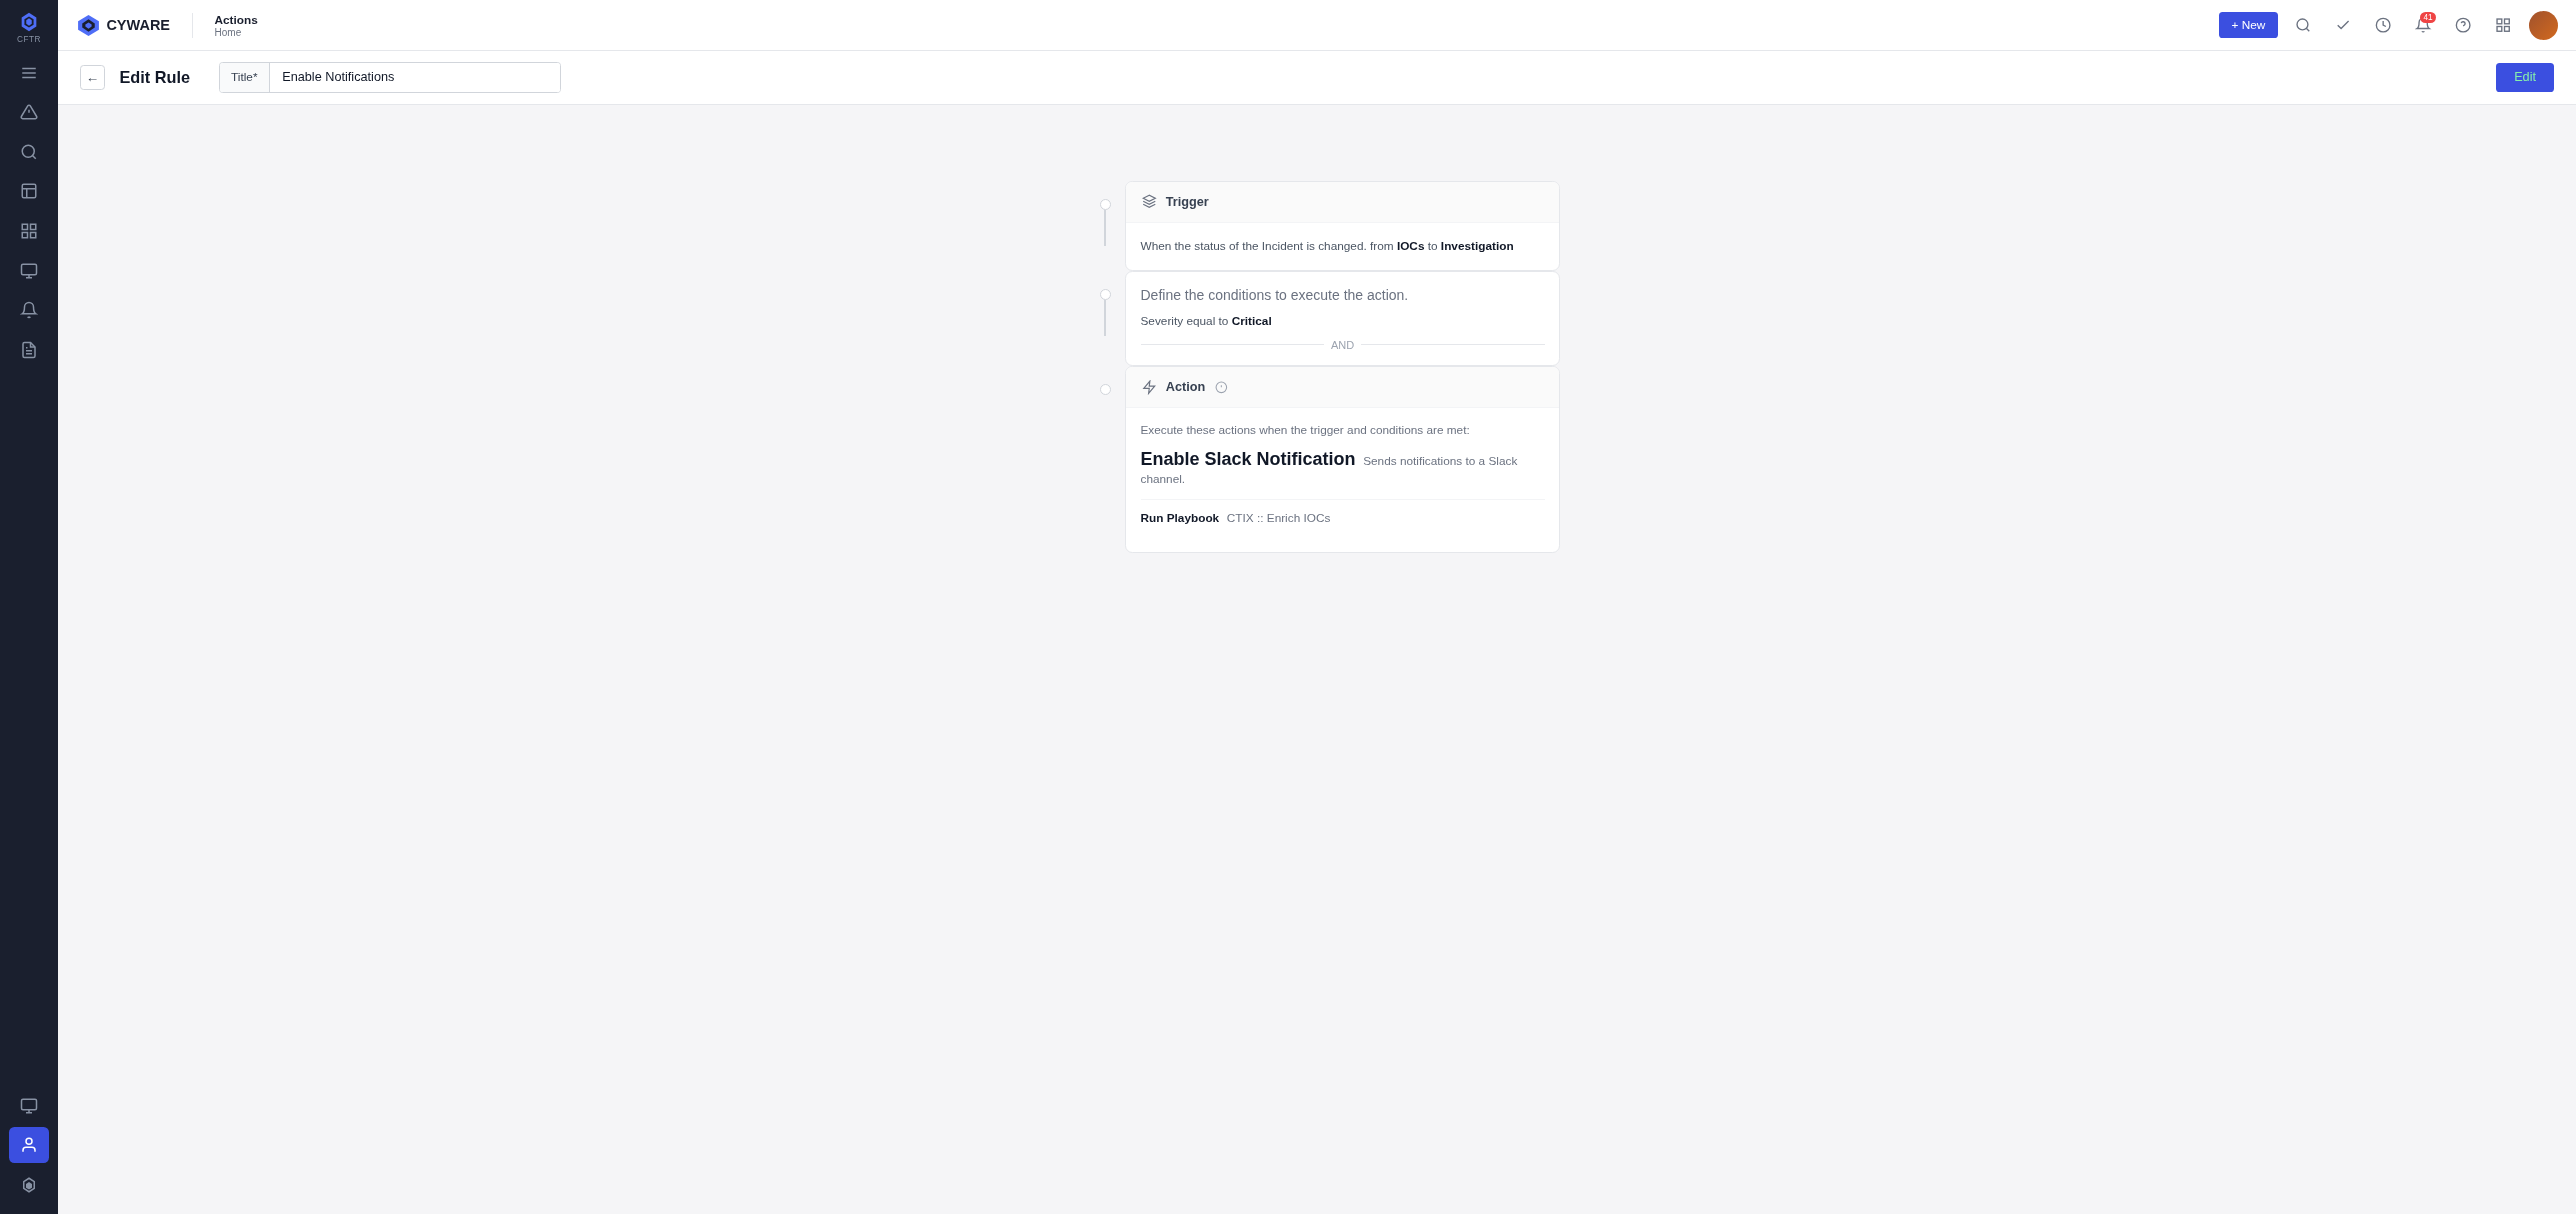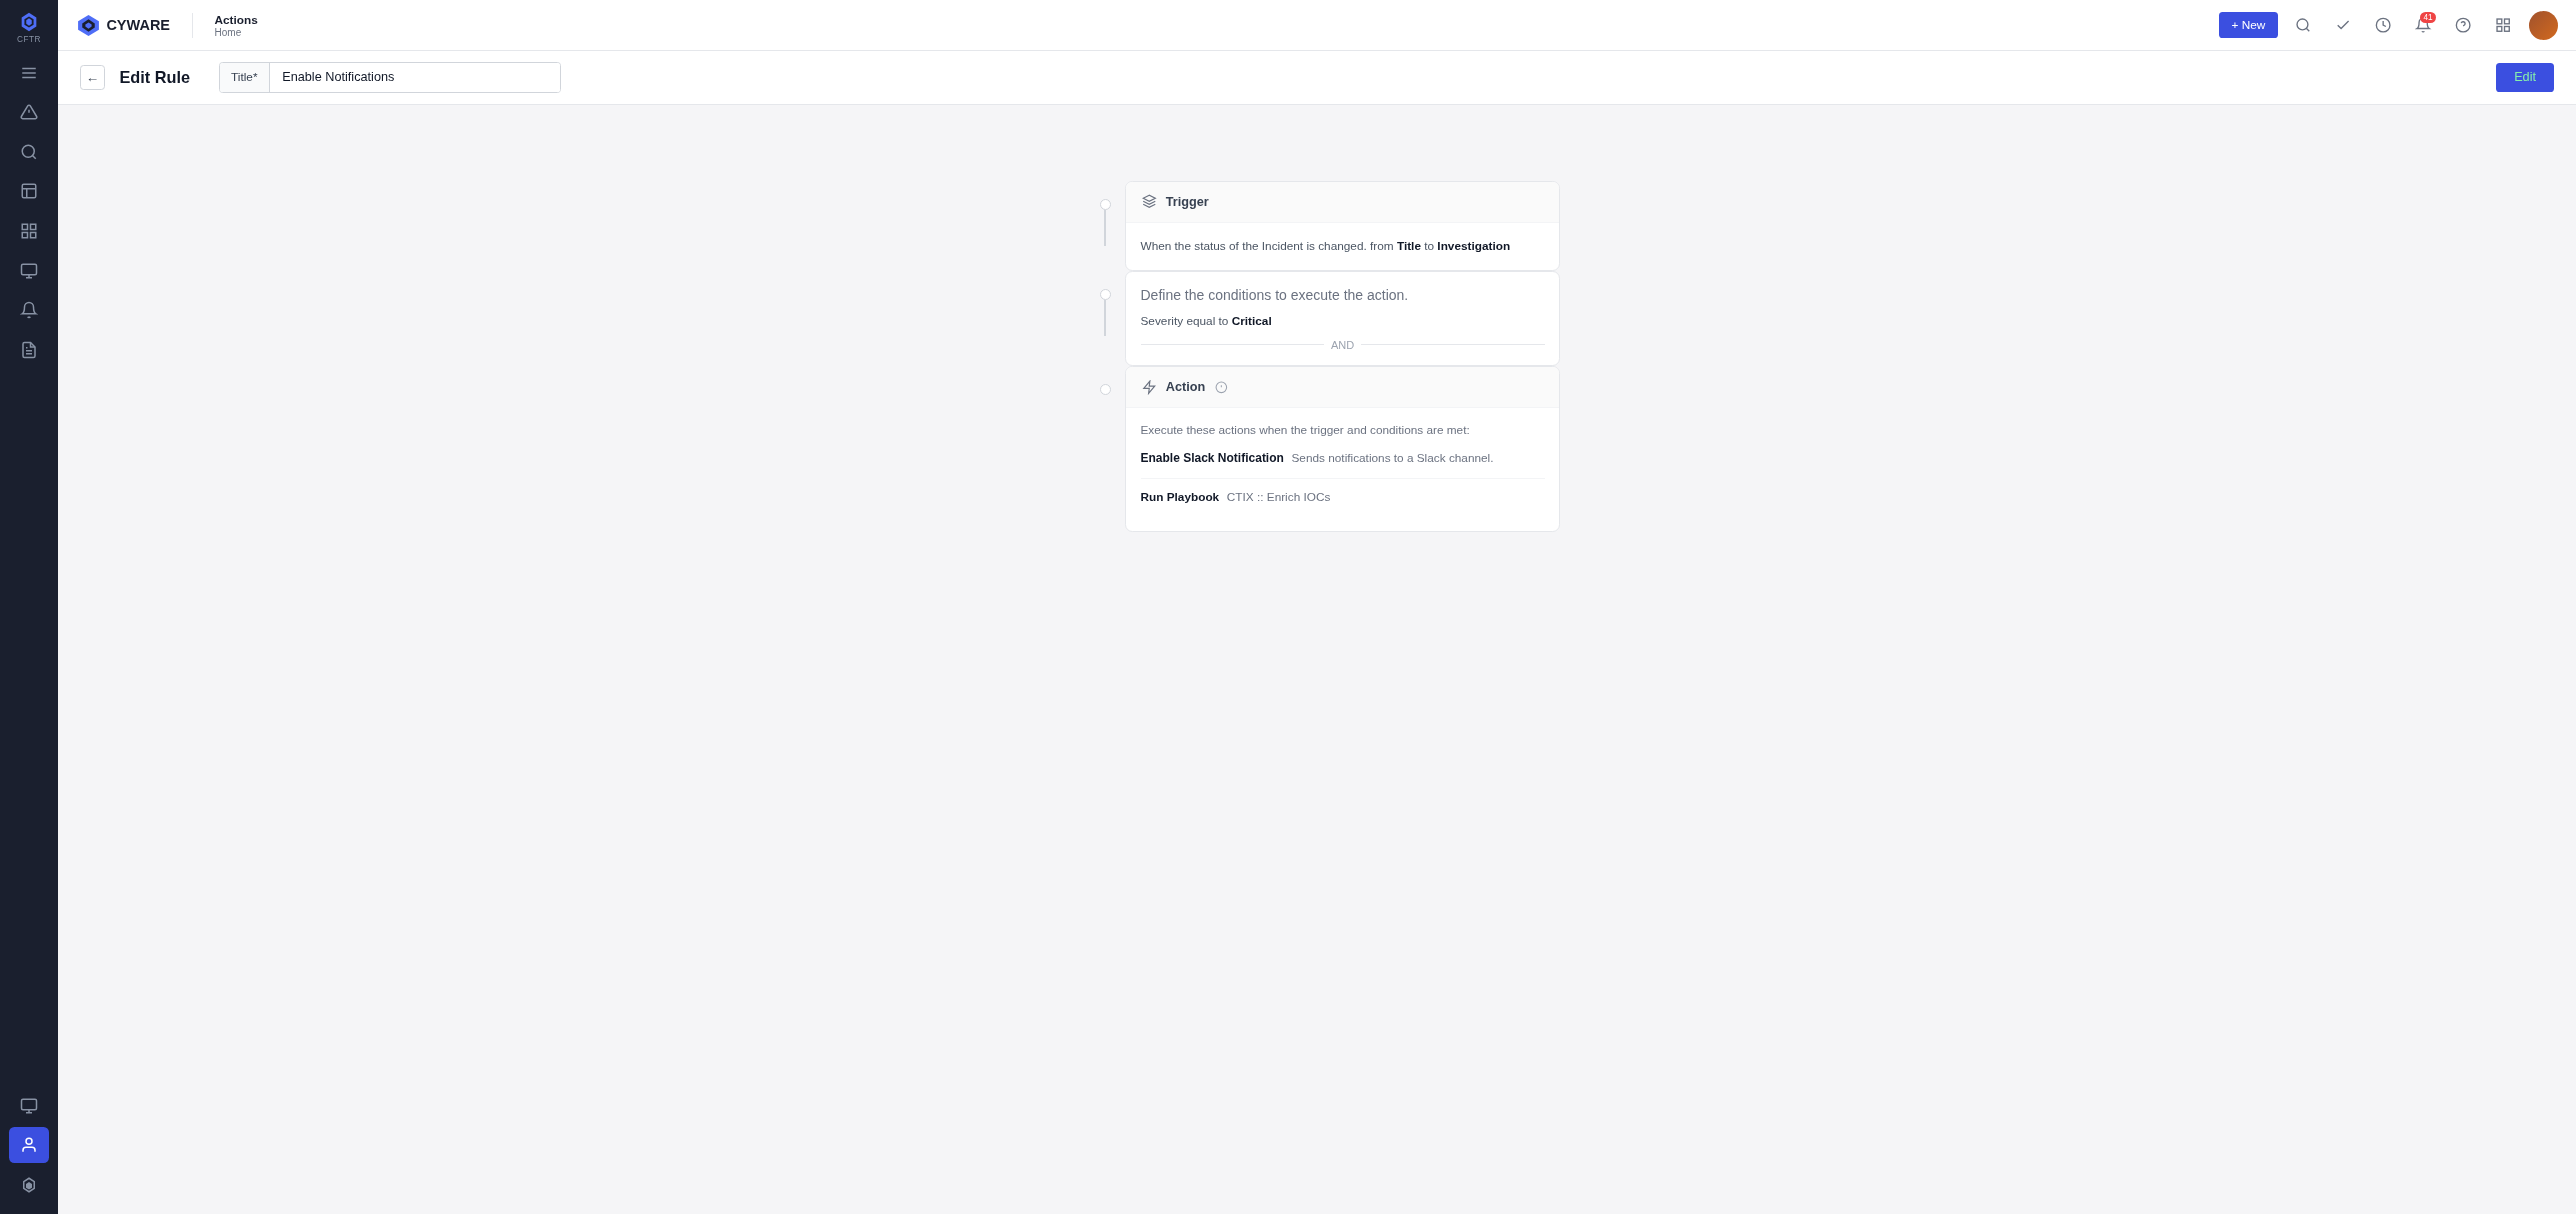--- a/index.html
+++ b/index.html
@@ -61,21 +61,21 @@
     .trigger-text strong { color: #111827; font-weight: 600; }
 
     .conditions-desc { font-size: 14px; color: #6b7280; margin-bottom: 11px; }
     .condition-row { font-size: 11.8px; color: #4b5563; margin-bottom: 11px; }
     .condition-row strong { color: #111827; font-weight: 600; }
     .and-divider { display: flex; align-items: center; gap: 7.3px; color: #9ca3af; font-size: 11px; font-weight: 500; }
     .and-divider::before, .and-divider::after { content: ''; flex: 1; height: 0.9px; background: #e5e7eb; }
 
     .action-desc { font-size: 11.8px; color: #6b7280; margin-bottom: 12.7px; }
     .action-item { margin-bottom: 12.7px; }
-    .action-name { font-size: 12px; font-weight: 600; color: #111827; }
+    .action-name { font-size: 18px; font-weight: 600; color: #111827; }
     .action-sub { font-size: 11.8px; color: #6b7280; margin-left: 3.6px; }
     .action-divider { height: 0.9px; background: #f3f4f6; margin: 9px 0; }
     .action-type { font-size: 11.8px; font-weight: 600; color: #111827; }
     .action-value { font-size: 11.8px; color: #6b7280; margin-left: 3.6px; }
 
     
     .cyware-logo { display: flex; align-items: center; gap: 5.4px; }
     .logo-icon { width: 22px; height: 22px; }
   </style>
 </head>
@@ -264,21 +264,21 @@
                       <path d="M12 2L2 7l10 5 10-5-10-5z"></path>
                       <path d="M2 17l10 5 10-5"></path>
                       <path d="M2 12l10 5 10-5"></path>
                     </svg>
                 </div>
                 <span class="flow-card-title">Trigger</span>
               </div>
               <div class="flow-card-body">
                 <span class="trigger-text">
                   <span>When the status of the Incident is changed. from</span>
-                  <strong>Title</strong>
+                  <strong>IOCs</strong>
                   <span>to</span>
                   <strong>Investigation</strong>
                 </span>
               </div>
             </div>
           </div>
         </div>
       </div>
 
       <div class="flow-node" style="margin-top:0;">

